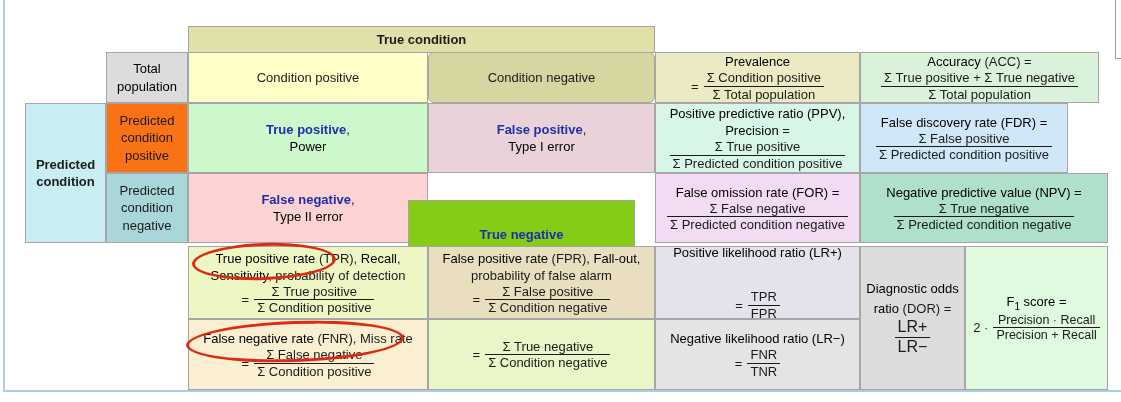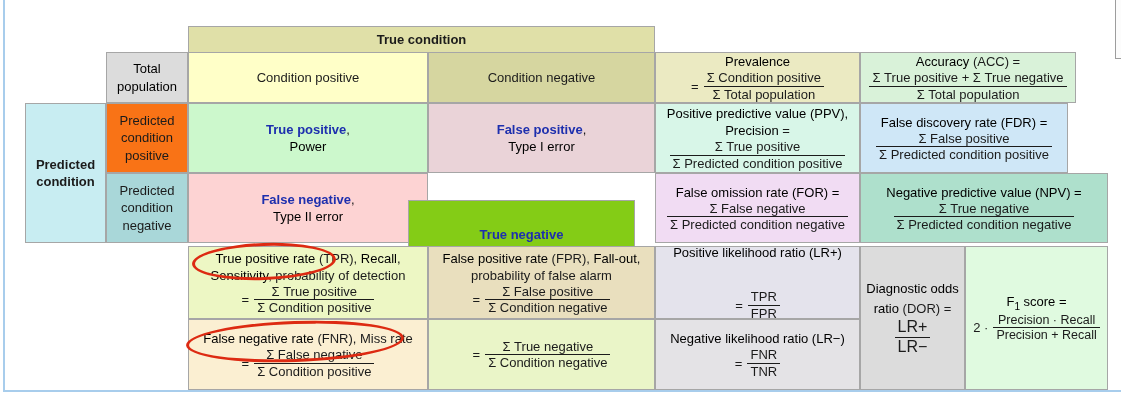--- a/index.html
+++ b/index.html
@@ -41,36 +41,36 @@
   </div>
 
   <div class="cell" style="left:106px;top:52px;width:82px;height:51px;background:#dcdcdc;">
     <span class="link">Total population</span>
   </div>
 
   <div class="cell" style="left:188px;top:52px;width:240px;height:51px;background:#ffffc8;">
     <span>Condition positive</span>
   </div>
 
-  <div class="cell" style="left:428px;top:52px;width:227px;height:51px;background:#d6d6a0;">
+  <div class="cell" style="left:428px;top:52px;width:227px;height:51px;background:#d6d6a0;border-radius:6px;">
     <span>Condition negative</span>
   </div>
 
   <div class="cell" style="left:655px;top:52px;width:205px;height:51px;background:#ebeac2;">
     <span class="link">Prevalence</span>
     <span class="eqrow">
       <span>=</span>
       <span class="frac">
         <span class="num">Σ Condition positive</span>
         <span class="den">Σ Total population</span>
       </span>
     </span>
   </div>
 
-  <div class="cell" style="left:860px;top:52px;width:216px;height:51px;background:#d9f2d9;">
+  <div class="cell" style="left:860px;top:52px;width:239px;height:51px;background:#d9f2d9;">
     <span class="rich">
       <span class="link">Accuracy</span><span> (ACC) =</span>
     </span>
     <span class="frac">
       <span class="num">Σ True positive + Σ True negative</span>
       <span class="den">Σ Total population</span>
     </span>
   </div>
 
   <div class="cell hdr" style="left:25px;top:103px;width:81px;height:140px;background:#c8edf2;">
@@ -93,21 +93,21 @@
   </div>
 
   <div class="cell" style="left:188px;top:103px;width:240px;height:70px;background:#ccf8cc;">
     <span class="rich">
       <span class="boldlink">True positive</span><span>,</span>
     </span>
     <span class="link">Power</span>
   </div>
 
   <div class="cell" style="left:655px;top:103px;width:205px;height:70px;background:#d8f6e8;">
-    <span class="link">Positive predictive value (PPV),</span>
+    <span class="link">Positive predictive ratio (PPV),</span>
     <span class="rich">
       <span class="link">Precision</span><span> =</span>
     </span>
     <span class="frac">
       <span class="num">Σ True positive</span>
       <span class="den">Σ Predicted condition positive</span>
     </span>
   </div>
 
   <div class="cell" style="left:860px;top:103px;width:208px;height:70px;background:#cfe7f7;">

